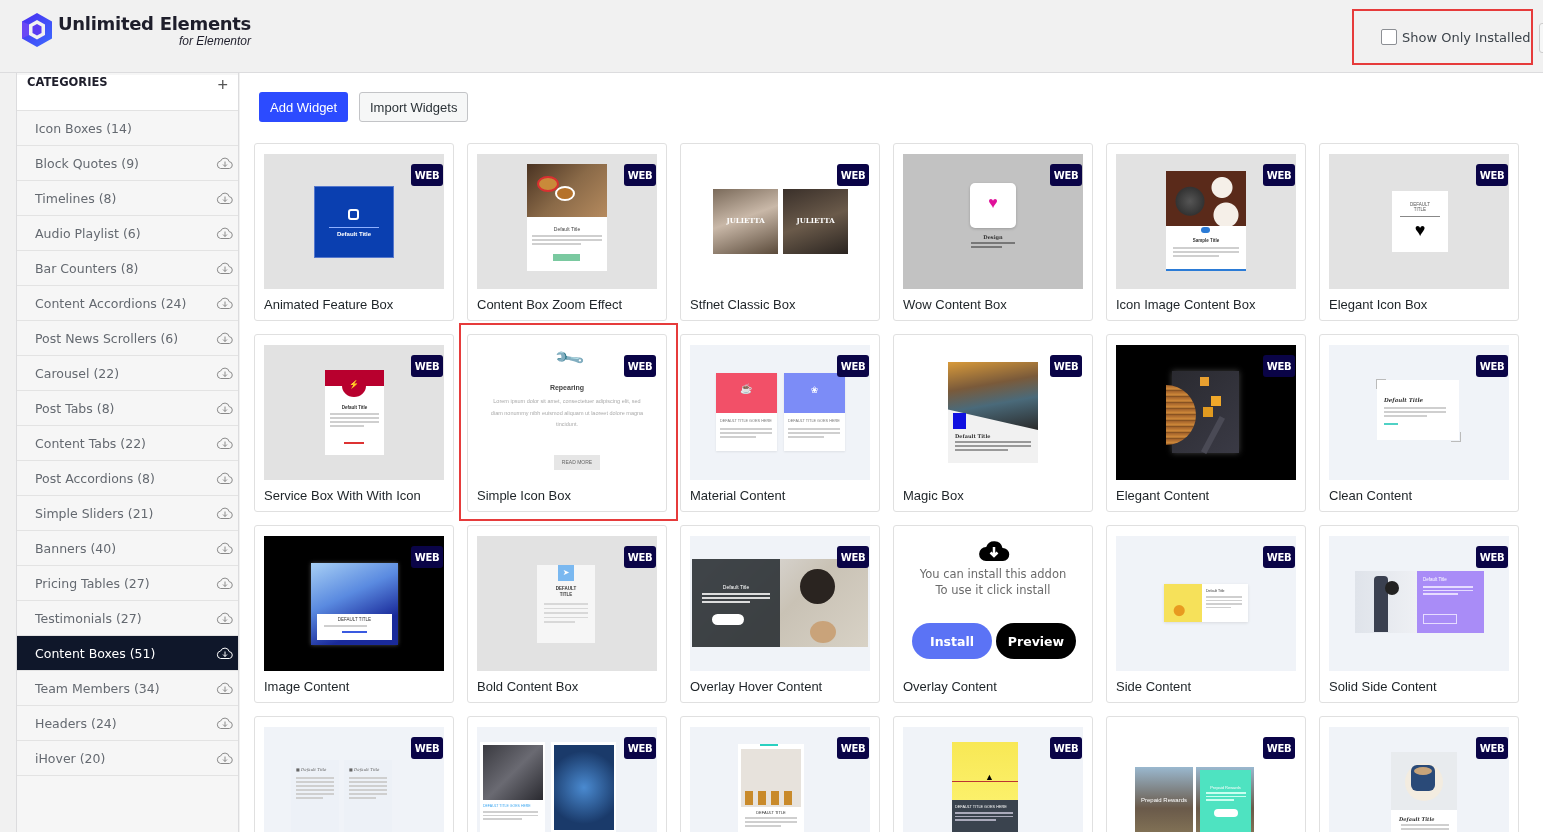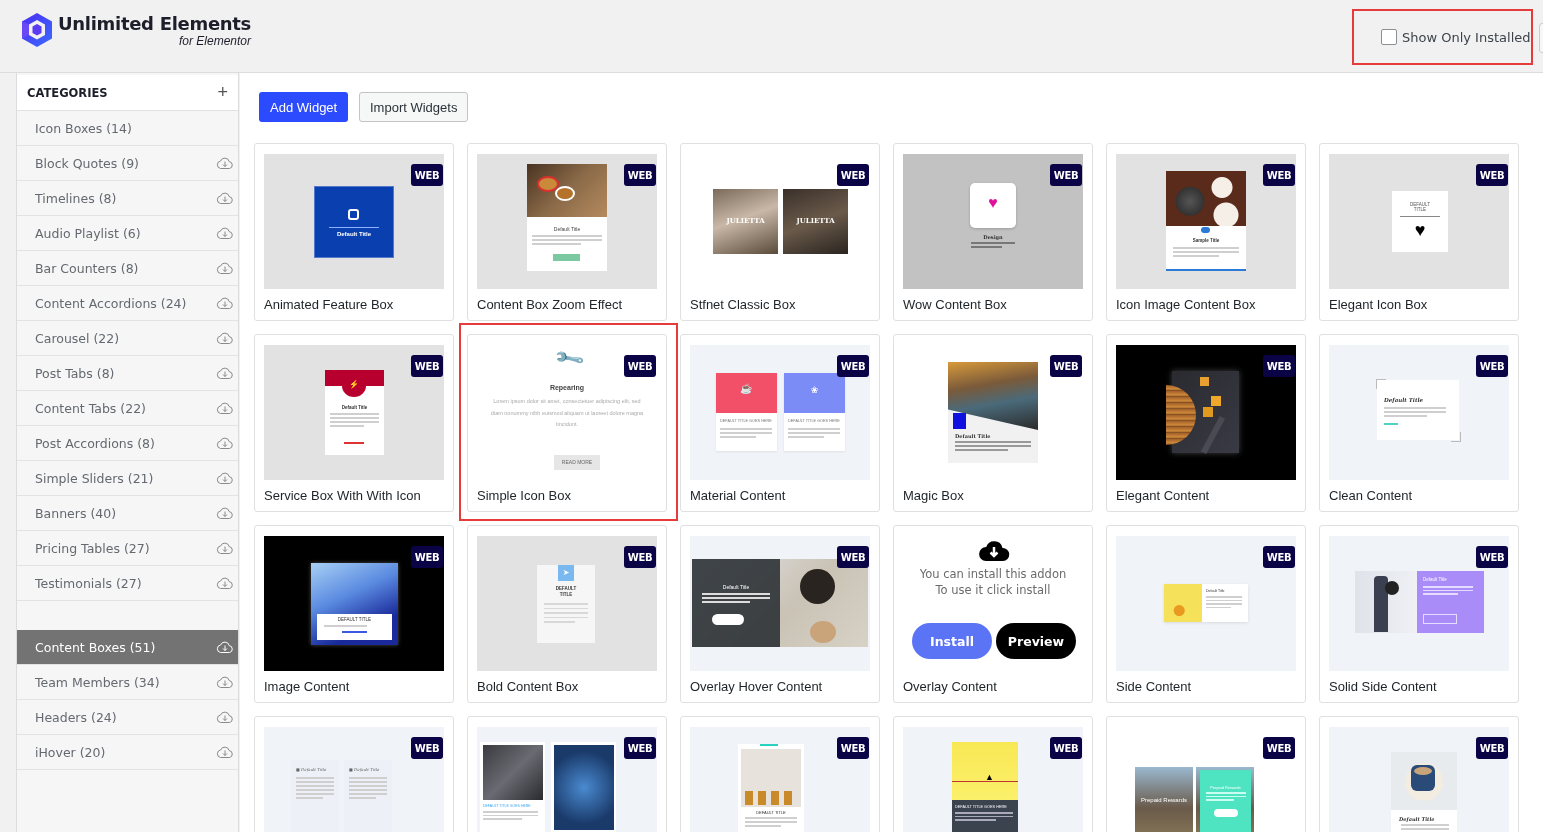--- a/index.html
+++ b/index.html
@@ -9,26 +9,26 @@
   .logo-mark { width: 34px; height: 36px; margin-top: 2px; }
   .logo-text { margin-left: 4px; }
   .logo-title { font-family: "DejaVu Sans", sans-serif; font-weight: bold; font-size: 18px; letter-spacing: -0.3px; color: #1e1e2b; line-height: 24px; }
   .logo-sub { font-style: italic; font-size: 12px; color: #1e1e2b; text-align: right; line-height: 12px; margin-top: -1px; }
   .installed-box { position: absolute; left: 1352px; top: 9px; width: 181px; height: 56px; border: 2px solid #e63b3b; display: flex; align-items: center; padding-left: 27px; }
   .chk { width: 16px; height: 16px; border: 1px solid #8c8f94; background: #fff; border-radius: 2px; margin-right: 5px; }
   .installed-label { font-size: 14px; color: #3c434a; font-family: "DejaVu Sans", sans-serif; font-size: 13px; }
   .edge-btn { position: absolute; left: 1539px; top: 23px; width: 10px; height: 30px; border: 1px solid #ccc; border-radius: 3px; background: #f6f7f7; }
 
   .sidebar { position: absolute; left: 16px; top: 73px; width: 223px; height: 759px; background: #f6f6f6; border-left: 1px solid #dcdcde; border-right: 1px solid #dcdcde; }
-  .cat-header { height: 36px; background: #fff; border-bottom: 1px solid #e2e2e2; display: flex; align-items: center; justify-content: space-between; padding: 0 10px; margin-top: 2px; }
+  .cat-header { height: 36px; background: #fff; border-bottom: 1px solid #e2e2e2; display: flex; justify-content: space-between; padding: 0 10px; margin-top: 2px; }
   .cat-title { font-family: "DejaVu Sans", sans-serif; font-size: 11.5px; font-weight: bold; color: #1e1e2b; }
   .cat-plus { font-size: 18px; color: #555; cursor: pointer; }
   .cat-item { height: 35px; border-bottom: 1px solid #e3e3e3; display: flex; align-items: center; justify-content: space-between; padding: 0 4px 0 18px; cursor: pointer; }
   .cat-item .lbl { font-family: "DejaVu Sans", sans-serif; font-size: 12.5px; color: #646970; }
-  .cat-item.active { background: #737373; margin-top: 29px; }
+  .cat-item.active { background: #0f172a; }
   .cat-item.active .lbl { color: #fff; }
   .dl-icon { width: 18px; height: 16px; }
   .cat-item.active .dl-icon path { stroke: #fff; }
 
   .main { position: absolute; left: 240px; top: 73px; width: 1303px; height: 759px; background: #fff; }
   .btn-add { position: absolute; left: 19px; top: 19px; height: 30px; padding: 0 11px; background: #2c4bff; color: #fff; border: none; border-radius: 3px; font-size: 13px; font-family: "Liberation Sans", sans-serif; cursor: pointer; }
   .btn-import { position: absolute; left: 119px; top: 19px; height: 30px; padding: 0 10px; background: #f6f7f7; color: #2c3338; border: 1px solid #c3c4c7; border-radius: 3px; font-size: 13px; font-family: "Liberation Sans", sans-serif; cursor: pointer; }
 
   .grid { position: absolute; left: 14px; top: 70px; display: grid; grid-template-columns: repeat(6, 200px); grid-auto-rows: 178px; column-gap: 13px; row-gap: 13px; }
   .card { position: relative; border: 1px solid #e0e0e0; border-radius: 3px; background: #fff; cursor: pointer; }
@@ -117,20 +117,27 @@
         </svg>
       </div>
       <div class="cat-item">
         <span class="lbl">Content Accordions (24)</span>
         <svg class="dl-icon" viewBox="0 0 18 16">
           <path d="M4.5 13.5 H13.5 A3.5 3.5 0 0 0 13.2 6.6 A4.5 4.5 0 0 0 4.6 6 A3.8 3.8 0 0 0 4.5 13.5 Z" fill="none" stroke="#8a8a8a" stroke-width="1"></path>
           <path d="M9 6.5 V11.5 M7 9.5 L9 11.5 L11 9.5" fill="none" stroke="#8a8a8a" stroke-width="1"></path>
         </svg>
       </div>
       <div class="cat-item">
+        <span class="lbl">Post News Scrollers (6)</span>
+        <svg class="dl-icon" viewBox="0 0 18 16">
+          <path d="M4.5 13.5 H13.5 A3.5 3.5 0 0 0 13.2 6.6 A4.5 4.5 0 0 0 4.6 6 A3.8 3.8 0 0 0 4.5 13.5 Z" fill="none" stroke="#8a8a8a" stroke-width="1"></path>
+          <path d="M9 6.5 V11.5 M7 9.5 L9 11.5 L11 9.5" fill="none" stroke="#8a8a8a" stroke-width="1"></path>
+        </svg>
+      </div>
+      <div class="cat-item">
         <span class="lbl">Carousel (22)</span>
         <svg class="dl-icon" viewBox="0 0 18 16">
           <path d="M4.5 13.5 H13.5 A3.5 3.5 0 0 0 13.2 6.6 A4.5 4.5 0 0 0 4.6 6 A3.8 3.8 0 0 0 4.5 13.5 Z" fill="none" stroke="#8a8a8a" stroke-width="1"></path>
           <path d="M9 6.5 V11.5 M7 9.5 L9 11.5 L11 9.5" fill="none" stroke="#8a8a8a" stroke-width="1"></path>
         </svg>
       </div>
       <div class="cat-item">
         <span class="lbl">Post Tabs (8)</span>
         <svg class="dl-icon" viewBox="0 0 18 16">
           <path d="M4.5 13.5 H13.5 A3.5 3.5 0 0 0 13.2 6.6 A4.5 4.5 0 0 0 4.6 6 A3.8 3.8 0 0 0 4.5 13.5 Z" fill="none" stroke="#8a8a8a" stroke-width="1"></path>

